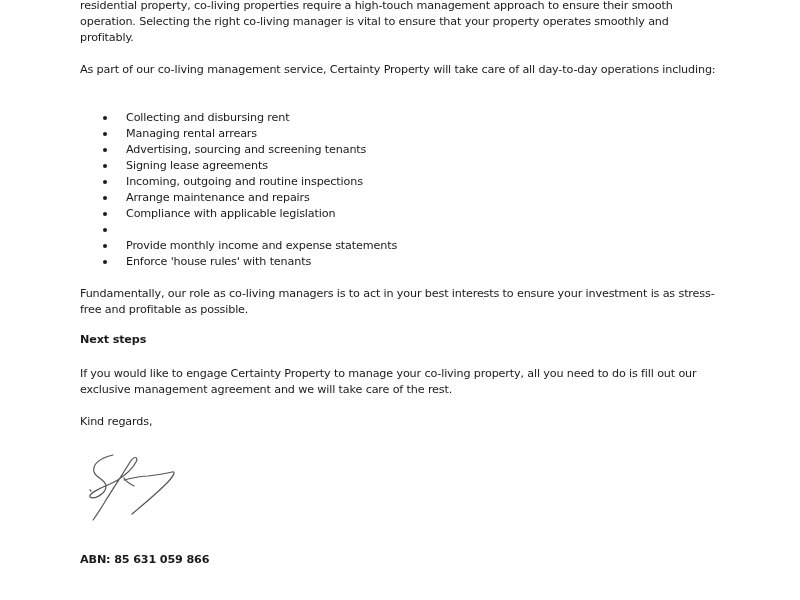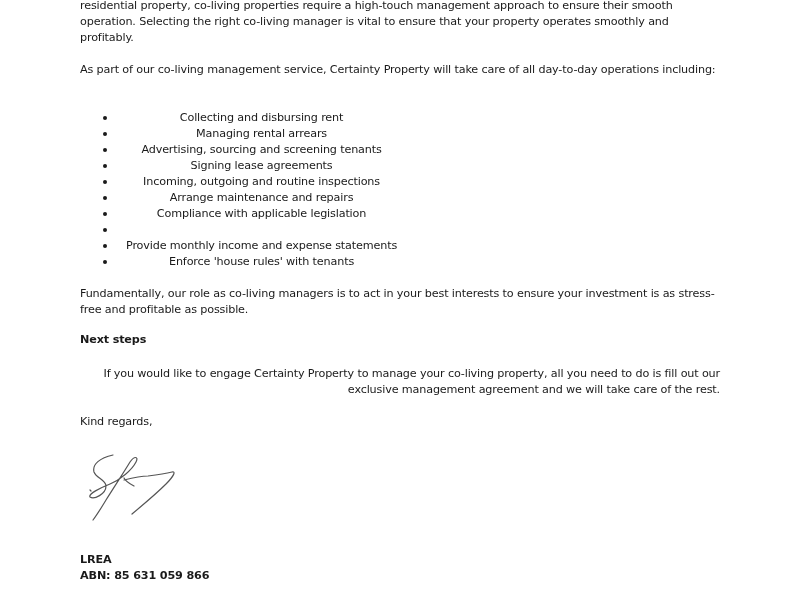--- a/index.html
+++ b/index.html
@@ -16,29 +16,29 @@
       letter-spacing: -0.15px;
     }
     p { margin: 0; }
     .p1 { position: absolute; top: -2px; left: 0; width: 640px; }
     .p2 { position: absolute; top: 62px; left: 0; width: 640px; }
     ul.services {
       position: absolute; top: 110px; left: 0; margin: 0; padding: 0;
       list-style: none;
     }
     ul.services li {
-      position: relative; padding-left: 46px; height: 16px; line-height: 16px; text-align: center;
+      position: relative; padding-left: 46px; height: 16px; line-height: 16px;
     }
     ul.services li .bullet {
       position: absolute; left: 23px; top: 6px; width: 4px; height: 4px;
       background: #1a1a1a; border-radius: 50%;
     }
     .p3 { position: absolute; top: 286px; left: 0; width: 640px; }
     .heading { position: absolute; top: 332px; left: 0; font-weight: bold; }
-    .p4 { position: absolute; top: 366px; left: 0; width: 640px; text-align: right; }
+    .p4 { position: absolute; top: 366px; left: 0; width: 640px; }
     .closing { position: absolute; top: 414px; left: 0; }
     .signature { position: absolute; top: 450px; left: 6px; width: 110px; height: 75px; }
     .sig-block { position: absolute; top: 552px; left: 0; font-weight: bold; line-height: 16px; }
   </style>
 </head>
 <body>
 
 <div class="page">
   <p class="p1">residential property, co-living properties require a high-touch management approach to ensure their smooth operation. Selecting the right co-living manager is vital to ensure that your property operates smoothly and profitably.</p>
   <p class="p2">As part of our co-living management service, Certainty Property will take care of all day-to-day operations including:</p>
@@ -64,16 +64,15 @@
   <svg class="signature" viewBox="0 0 110 75">
     <g fill="none" stroke="#555" stroke-width="1.2" stroke-linecap="round" stroke-linejoin="round">
       <path d="M27 5 C 14 8, 6 14, 8 22 C 10 28, 20 30, 20 36 C 20 44, 8 50, 4 47 C 2 44, 14 38, 24 34 C 34 30, 46 20, 50 12 C 53 6, 48 6, 44 12 C 38 22, 30 34, 20 50 C 14 60, 10 66, 7 70"></path>
       <path d="M38 30 C 46 28, 56 26, 62 26 C 70 25, 78 24, 86 22 C 90 21, 88 26, 80 34 C 70 44, 58 54, 46 64"></path>
       <path d="M38 28 C 40 32, 44 34, 48 36"></path>
       <path d="M4 40 L 5 41"></path>
     </g>
   </svg>
 
   <div class="sig-block">
-    <div>LREA</div>
     <div>ABN: 85 631 059 866</div>
   </div>
 </div>
 
 </body></html>

